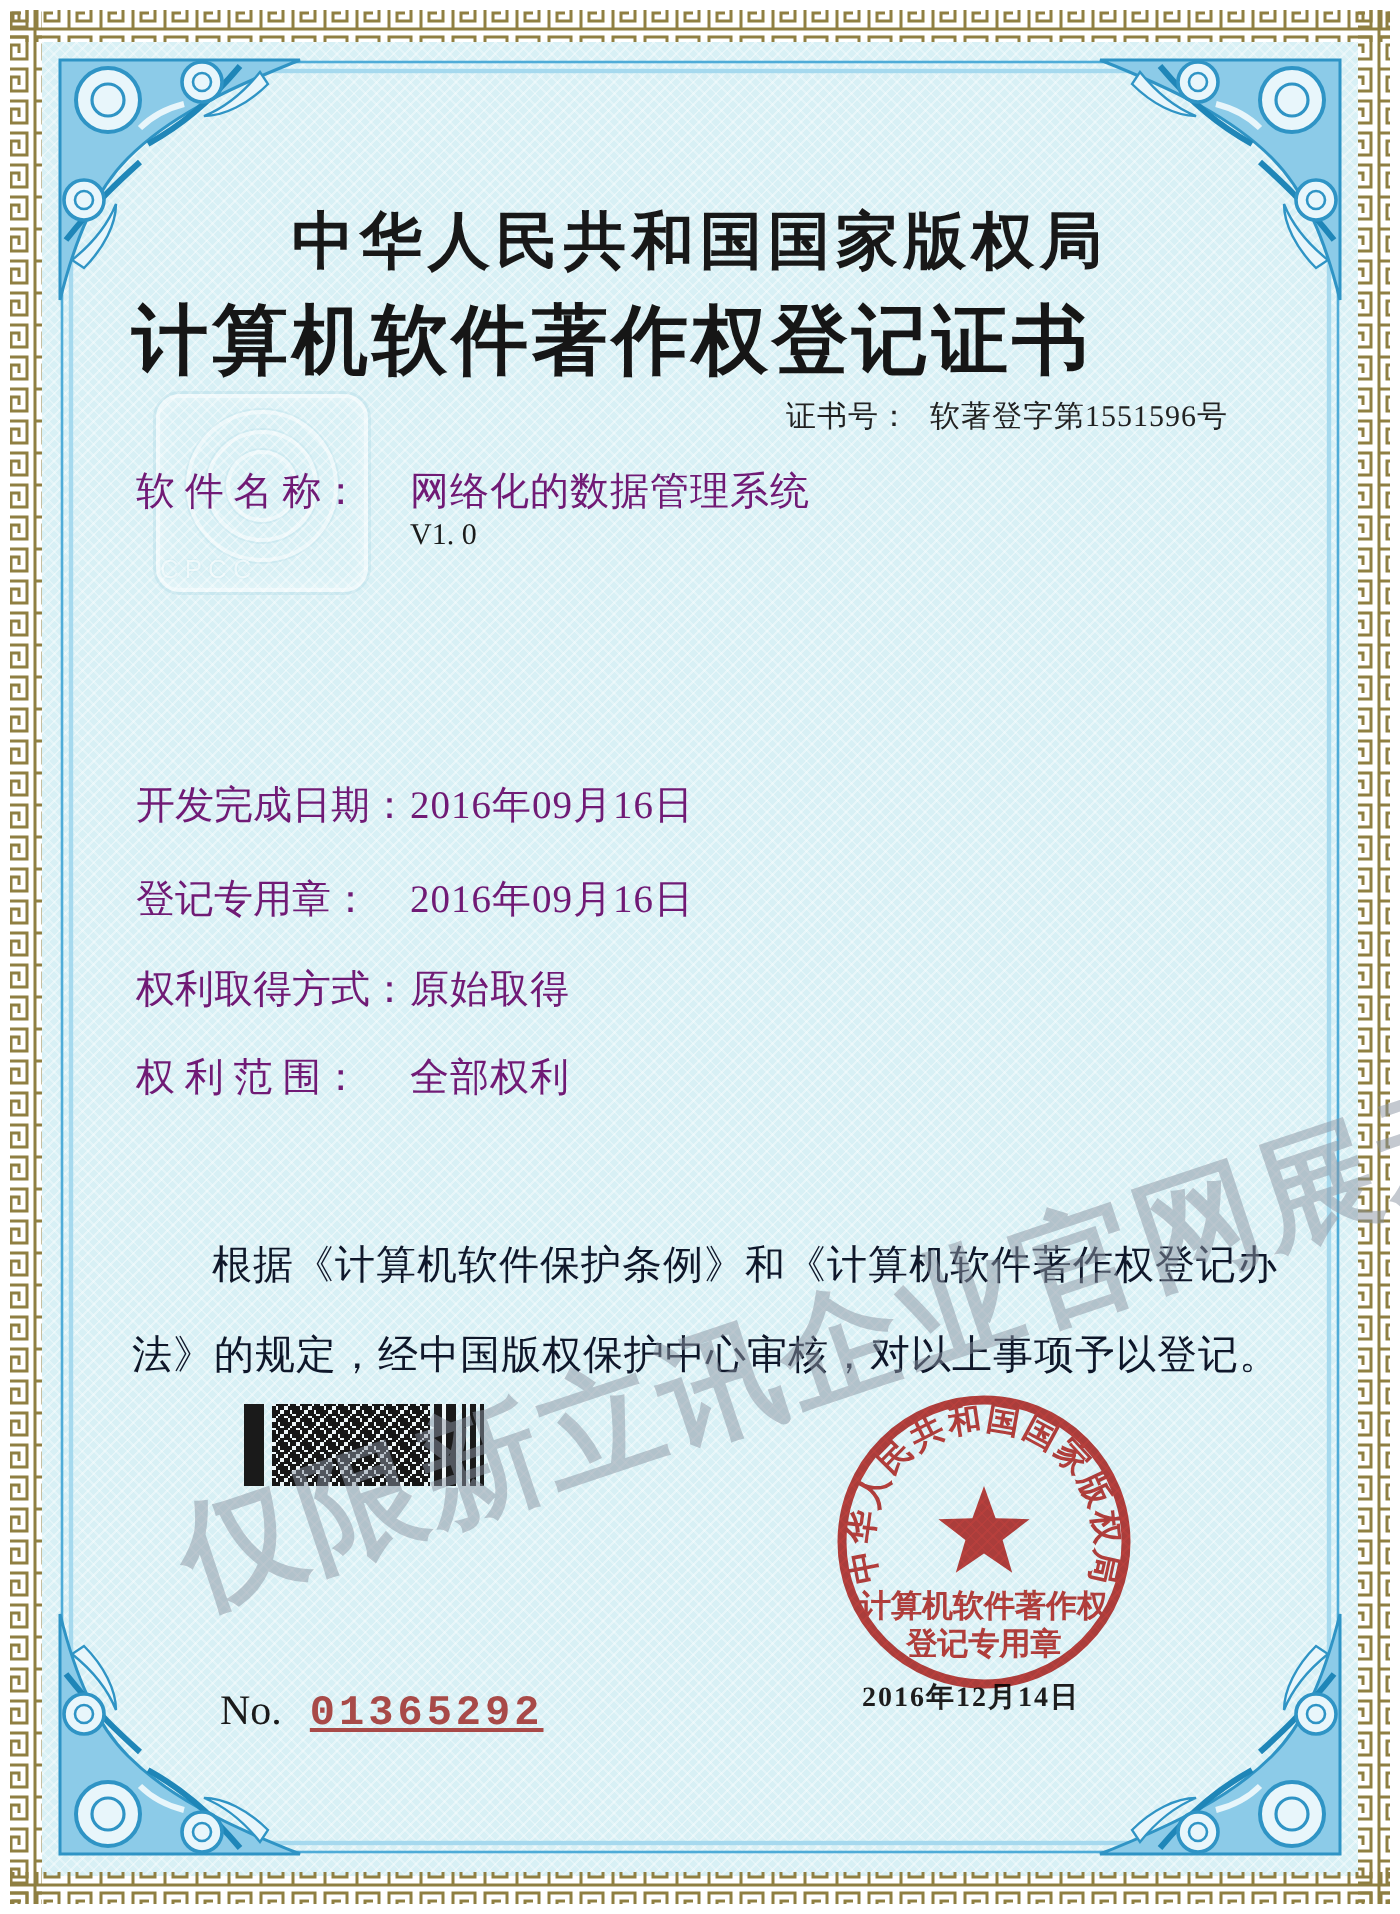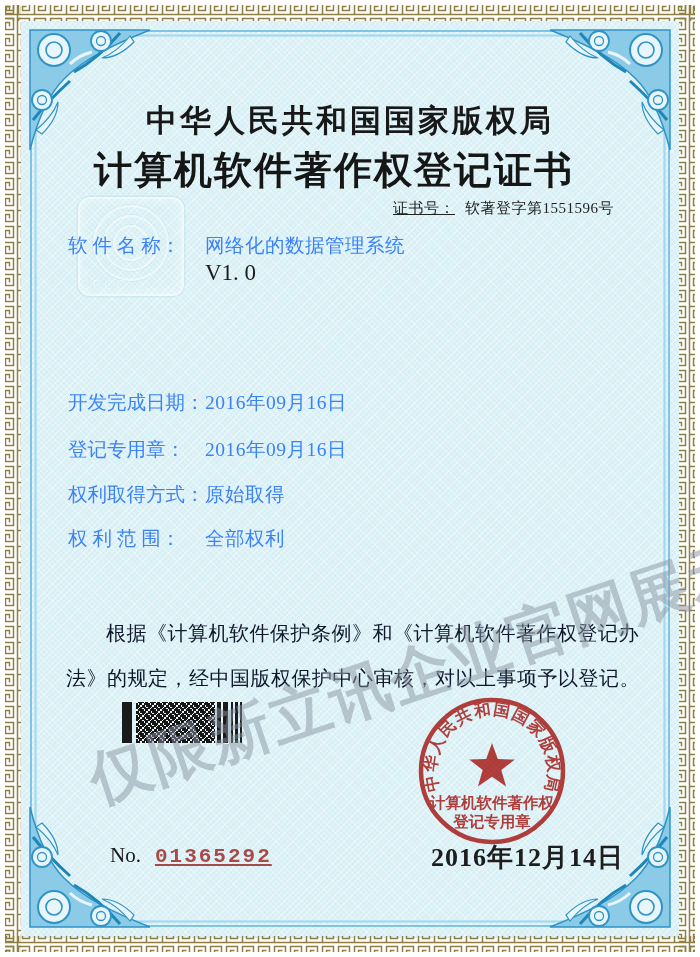--- a/index.html
+++ b/index.html
@@ -9,27 +9,27 @@
   .field{position:absolute;left:21px;top:21px;right:21px;bottom:19px;
     background-color:#d8f0f5;
     background-image:
       repeating-linear-gradient(135deg, rgba(255,255,255,.38) 0 1px, rgba(216,240,245,0) 1px 4px),
       repeating-linear-gradient(45deg, rgba(255,255,255,.30) 0 1px, rgba(216,240,245,0) 1px 4px);
   }
   .frame-svg{position:absolute;left:0;top:0;z-index:2;pointer-events:none;}
   .content{position:absolute;inset:0;z-index:4;}
   .abs{position:absolute;}
   .title1{left:0;top:100px;width:700px;text-align:center;font-size:31px;font-weight:bold;color:#181818;letter-spacing:3px;}
-  .title2{left:0;top:145px;width:612px;text-align:center;font-size:38px;font-weight:bold;color:#161616;letter-spacing:2px;padding-left:28px;}
+  .title2{left:0;top:145px;width:612px;text-align:center;font-size:38px;font-weight:bold;color:#161616;letter-spacing:2px;}
   .certno{right:86px;top:199px;font-size:15px;color:#222;letter-spacing:.5px;}
-  .certno .lbl{margin-right:10px;text-decoration:underline;}
-  .row{left:68px;font-size:19.5px;color:#3b82f6;}
+  .certno .lbl{margin-right:10px;}
+  .row{left:68px;font-size:19.5px;color:#701a75;}
   .row .lbl{display:inline-block;width:137px;}
   .row .val{letter-spacing:.5px;}
-  .v2{left:205px;font-size:23px;color:#1b1b1b;}
+  .v2{left:205px;font-size:15px;color:#1b1b1b;}
   .para{left:66px;top:611px;width:578px;font-size:20px;line-height:45px;color:#0f172a;text-indent:2em;letter-spacing:.5px;}
   
   .emboss{left:78px;top:197px;width:102px;height:95px;opacity:.55;z-index:1;border-radius:12px;
     border:2px solid rgba(255,255,255,.95);box-shadow:0 0 0 1.5px rgba(150,205,220,.45), inset 0 0 8px rgba(255,255,255,.8);}
   .emboss .c1,.emboss .c2,.emboss .c3{position:absolute;border-radius:50%;border:2px solid rgba(255,255,255,.9);box-shadow:0 0 0 1px rgba(160,210,225,.4);}
   .c1{left:13px;top:6px;width:72px;height:72px;}
   .c2{left:23px;top:16px;width:52px;height:52px;}
   .c3{left:33px;top:26px;width:32px;height:32px;}
   .emboss .txt{position:absolute;left:0;bottom:2px;width:100%;font-size:13px;letter-spacing:3px;color:rgba(255,255,255,.95);text-shadow:0 0 1px rgba(140,200,215,.7);font-family:"Liberation Sans",sans-serif;}
   
@@ -40,21 +40,21 @@
   .bc-mid{flex:1;background-color:#eef6f8;background-image:
       repeating-conic-gradient(#161616 0 25%, rgba(255,255,255,0) 0 50%),
       repeating-conic-gradient(#161616 0 25%, rgba(255,255,255,0) 0 50%);
     background-size:6px 6px,4px 4px;background-position:0 0,2px 1px;}
   .bc-b{width:11px;background:linear-gradient(90deg,#1a1a1a 0 4px,#f2f8f9 4px 6px,#1a1a1a 6px 11px);}
   .bc-c{width:2px;} .bc-d{width:3px;}
   
   .watermark{left:92px;top:742px;width:700px;font-size:61px;color:#8b95a3;opacity:.5;letter-spacing:2px;
     transform:rotate(-18.5deg);transform-origin:0 50%;z-index:5;white-space:nowrap;font-weight:bold;}
   
-  .sealdate{left:431px;top:840px;font-size:26px;font-weight:bold;color:#1d1d1d;letter-spacing:1px;z-index:4;}
+  .sealdate{left:431px;top:840px;font-size:14px;font-weight:bold;color:#1d1d1d;letter-spacing:1px;z-index:4;}
   .seal{left:409px;top:688px;width:166px;height:166px;z-index:6;mix-blend-mode:multiply;opacity:.92;}
   
   .serial{left:110px;top:843px;font-size:21px;color:#1a1a1a;z-index:4;}
   .serial .num{color:#a84a48;font-family:"Liberation Mono","DejaVu Sans Mono",monospace;letter-spacing:2px;margin-left:14px;font-weight:bold;text-decoration:underline;}
 </style>
 </head>
 <body>
 
 <div class="page">
   <div class="field"></div>

